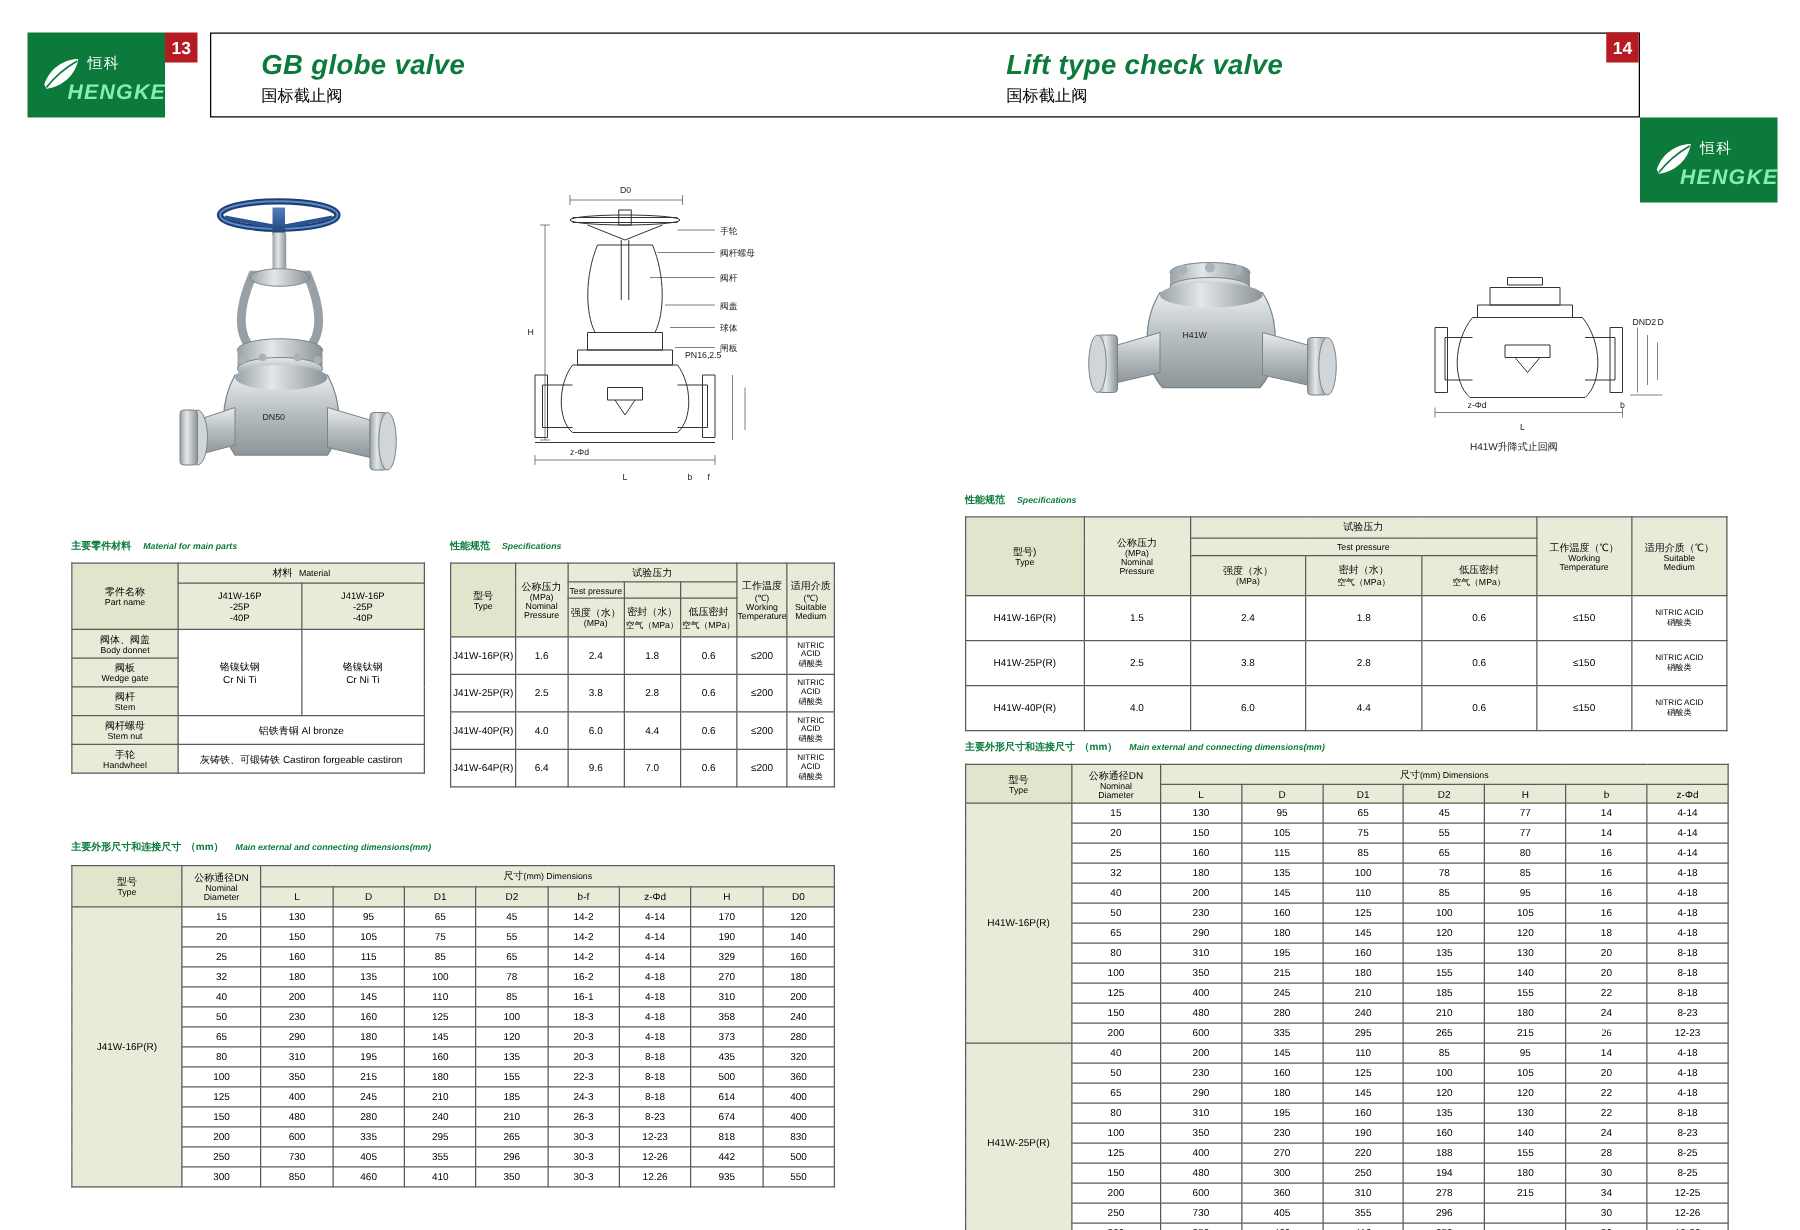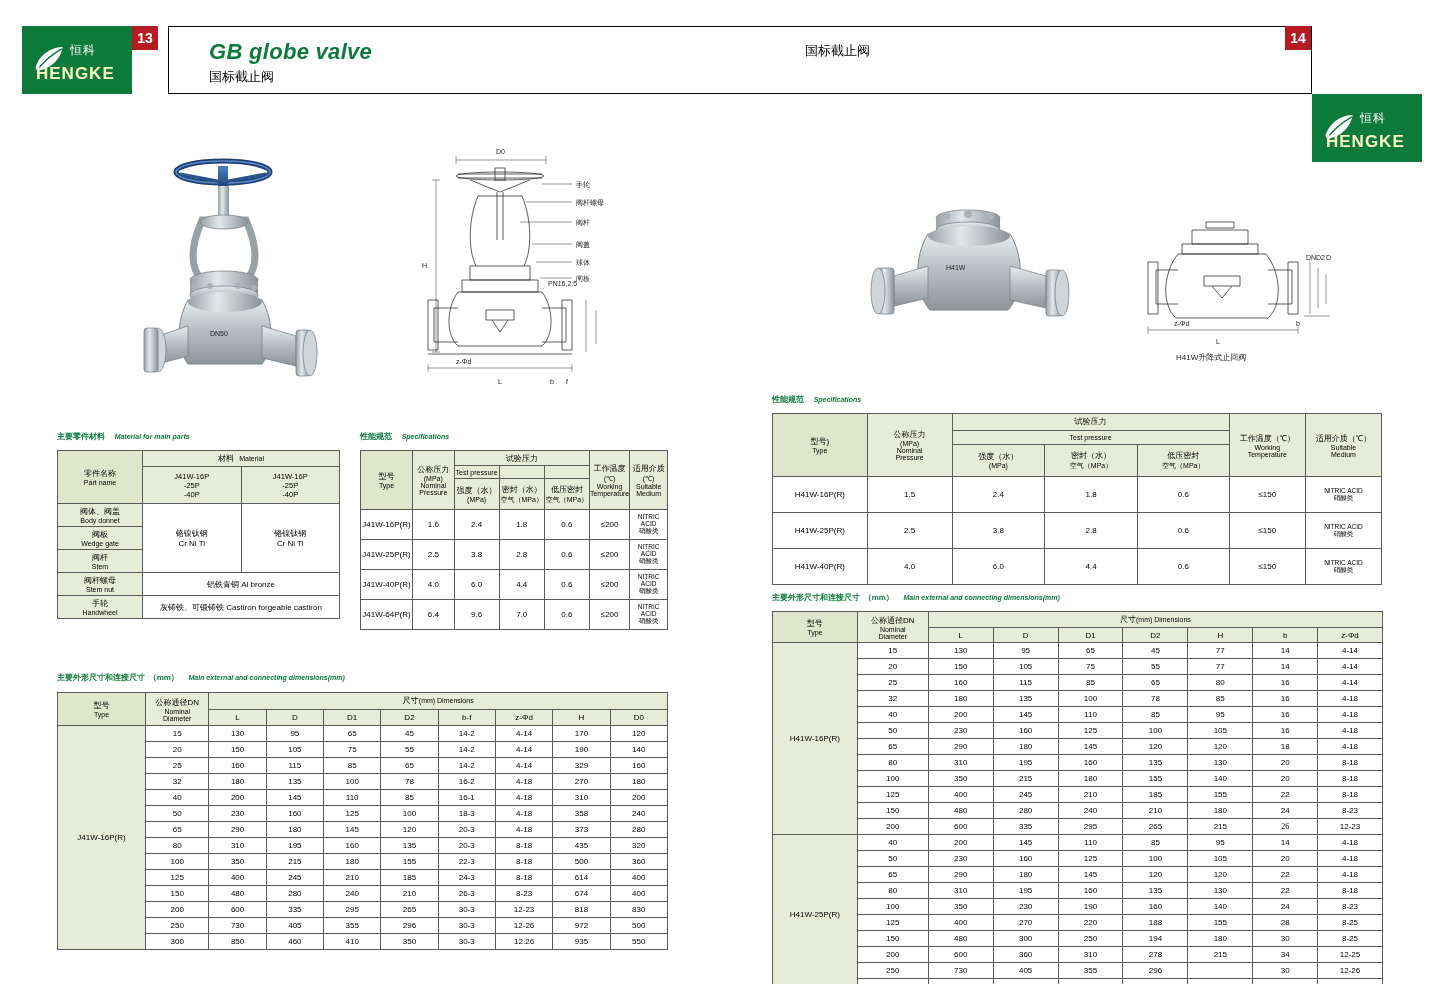--- a/index.html
+++ b/index.html
@@ -4,21 +4,21 @@
 <style>
   html,body{margin:0;padding:0;background:#fff;}
   body{width:1440px;height:984px;font-family:"Liberation Sans",sans-serif;color:#000;position:relative;overflow:hidden;}
   .page{position:absolute;left:0;top:0;width:1440px;height:984px;}
 
   
   .hdr{position:absolute;top:26px;height:68px;}
   .logo-box{background:#0b7a3b;width:110px;height:68px;position:relative;}
   .logo-box .leaf{position:absolute;left:10px;top:16px;width:34px;height:34px;}
   .logo-box .cn{position:absolute;left:48px;top:16px;color:#fff;font-size:12px;letter-spacing:1px;}
-  .logo-box .en{position:absolute;left:14px;top:38px;color:#fef9c3;font-size:17px;font-weight:bold;letter-spacing:1px;}
+  .logo-box .en{position:absolute;left:32px;top:38px;color:#86efac;font-size:17px;font-weight:bold;letter-spacing:1px;font-style:italic;}
   .pgnum{position:absolute;top:26px;width:26px;height:24px;background:#b61b23;color:#fff;font-size:14px;font-weight:bold;
          display:flex;align-items:center;justify-content:center;}
   .title-bar{position:absolute;top:26px;height:68px;border:1px solid #000;box-sizing:border-box;background:#fff;}
   .title-en{font-size:22px;font-weight:bold;color:#0b7a3b;font-style:italic;letter-spacing:.3px;}
   .title-cn{font-size:13px;color:#000;margin-top:3px;}
 
   
   .sec-title{position:absolute;font-size:13px;font-weight:bold;}
   .sec-title .cn{color:#0b7a3b;}
   .sec-title .en{color:#0b7a3b;font-style:italic;}
@@ -53,20 +53,21 @@
     <div class="cn">恒科</div>
     <div class="en">HENGKE</div>
   </div>
   <div class="pgnum" style="left:132px;">13</div>
   <div class="title-bar" style="left:132px;width:1144px;margin-left:36px;">
     <div style="position:absolute;left:40px;top:12px;">
       <div class="title-en">GB globe valve</div>
       <div class="title-cn">国标截止阀</div>
     </div>
     <div style="position:absolute;left:636px;top:12px;">
+      <div class="title-en">Lift type check valve</div>
       <div class="title-cn">国标截止阀</div>
     </div>
   </div>
   <div class="pgnum" style="left:1285px;">14</div>
   <div class="logo-box hdr" style="left:1312px;">
     <svg class="leaf" viewBox="0 0 40 40">
       <path d="M4 30 C10 12, 26 6, 36 6 C34 20, 22 32, 6 34 Z" fill="#ffffff"></path>
       <path d="M6 33 C16 20, 28 12, 35 8" stroke="#0b7a3b" stroke-width="1.6" fill="none"></path>
     </svg>
     <div class="cn">恒科</div>
@@ -575,21 +576,21 @@
           <td style="height: 15px;">830</td>
         </tr>
         <tr>
           <td style="height: 15px;">250</td>
           <td style="height: 15px;">730</td>
           <td style="height: 15px;">405</td>
           <td style="height: 15px;">355</td>
           <td style="height: 15px;">296</td>
           <td style="height: 15px;">30-3</td>
           <td style="height: 15px;">12-26</td>
-          <td style="height: 15px;">972</td>
+          <td style="height: 15px;">442</td>
           <td style="height: 15px;">500</td>
         </tr>
         <tr>
           <td style="height: 15px;">300</td>
           <td style="height: 15px;">850</td>
           <td style="height: 15px;">460</td>
           <td style="height: 15px;">410</td>
           <td style="height: 15px;">350</td>
           <td style="height: 15px;">30-3</td>
           <td style="height: 15px;">12.26</td>

